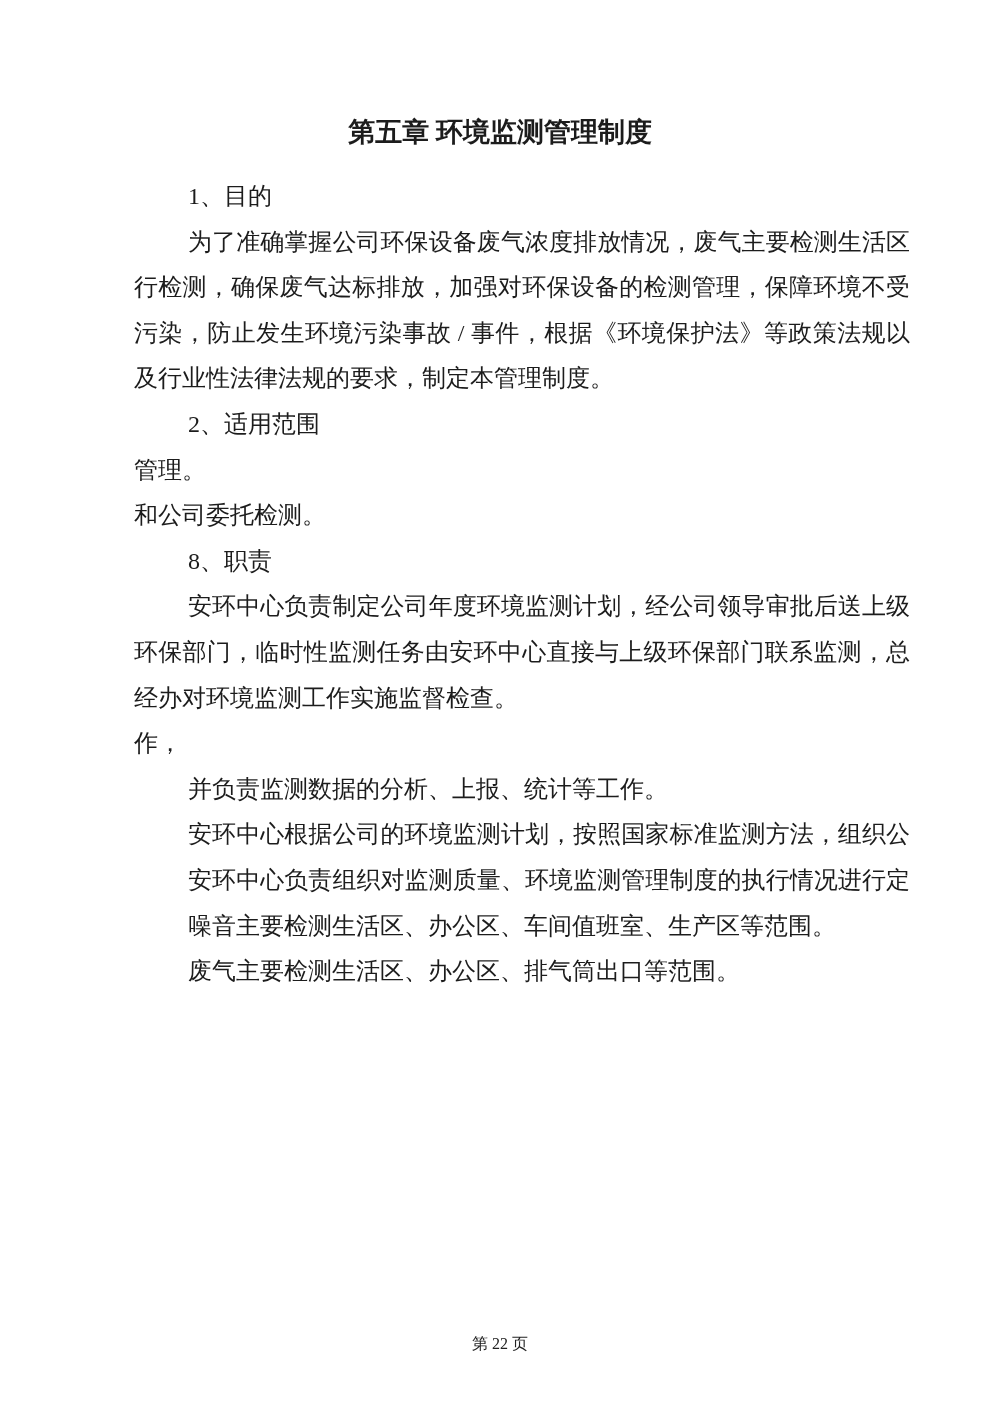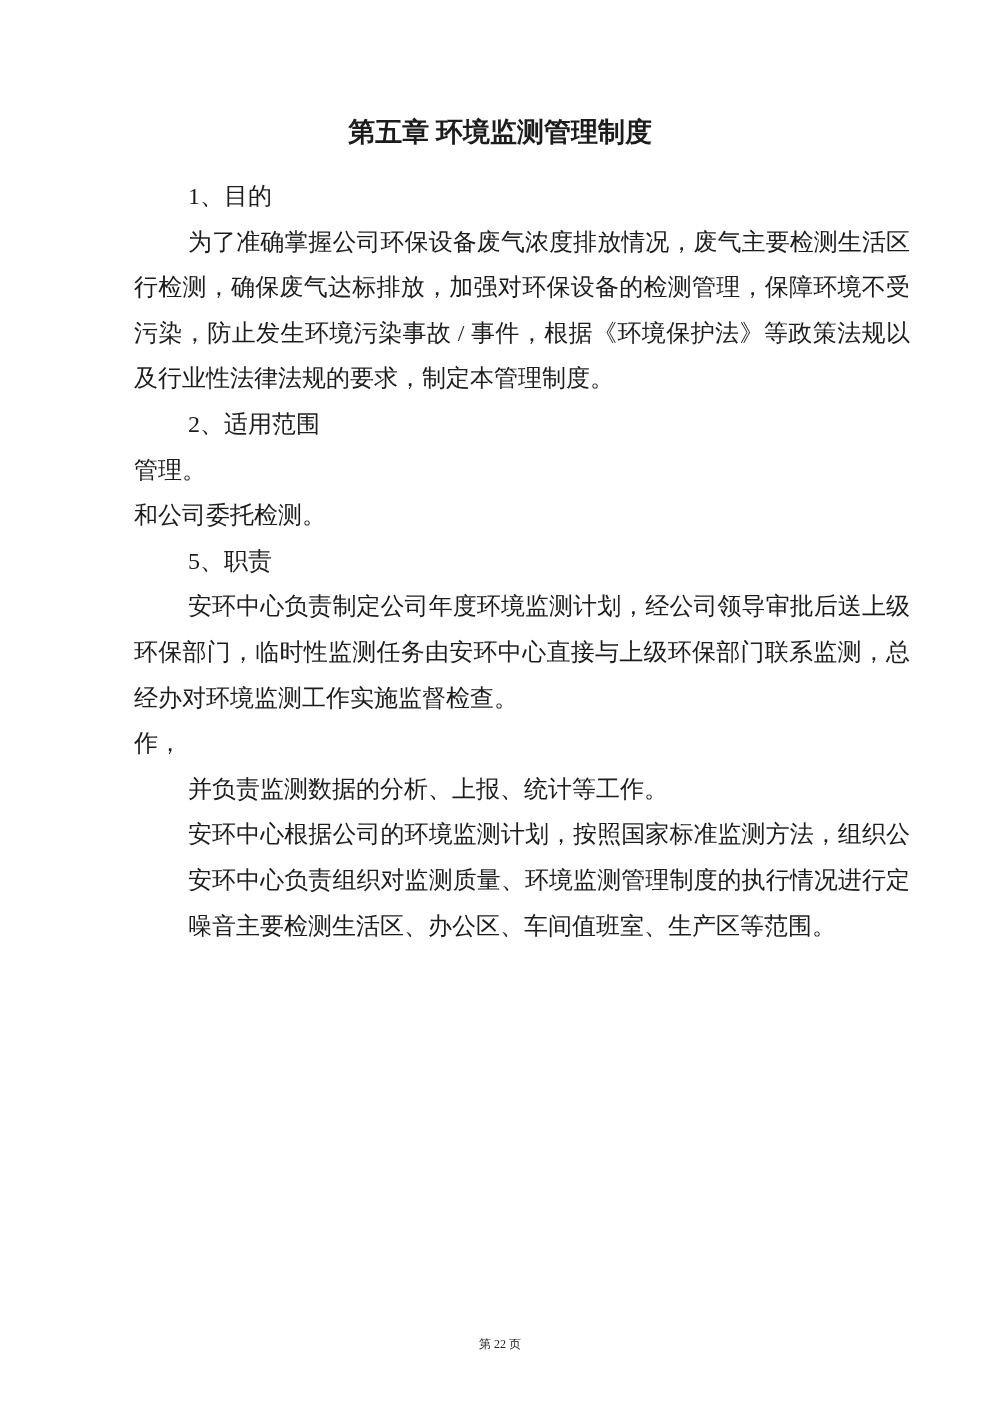--- a/index.html
+++ b/index.html
@@ -47,45 +47,46 @@
     text-align: justify;
     text-align-last: justify;
     text-justify: inter-character;
   }
   .doc-footer {
     position: absolute;
     top: 1331px;
     left: 0;
     width: 100%;
     text-align: center;
-    font-size: 12px;
+    font-size: 16px;
     line-height: 26px;
     color: #222222;
   }
 </style>
 </head>
 <body>
 
 <div class="page">
   <h1 class="doc-title">第五章 环境监测管理制度</h1>
   <div class="doc-body">
       <div class="line indent">1、目的</div>
       <div class="line indent fill">为了准确掌握公司环保设备废气浓度排放情况，废气主要检测生活区</div>
       <div class="line fill">行检测，确保废气达标排放，加强对环保设备的检测管理，保障环境不受</div>
       <div class="line fill">污染，防止发生环境污染事故 / 事件，根据《环境保护法》等政策法规以</div>
       <div class="line">及行业性法律法规的要求，制定本管理制度。</div>
       <div class="line indent">2、适用范围</div>
       <div class="line">管理。</div>
       <div class="line">和公司委托检测。</div>
-      <div class="line indent">5、职责</div>
+      <div class="line indent">8、职责</div>
       <div class="line indent fill">安环中心负责制定公司年度环境监测计划，经公司领导审批后送上级</div>
       <div class="line fill">环保部门，临时性监测任务由安环中心直接与上级环保部门联系监测，总</div>
       <div class="line">经办对环境监测工作实施监督检查。</div>
       <div class="line">作，</div>
       <div class="line indent">并负责监测数据的分析、上报、统计等工作。</div>
       <div class="line indent fill">安环中心根据公司的环境监测计划，按照国家标准监测方法，组织公</div>
       <div class="line indent fill">安环中心负责组织对监测质量、环境监测管理制度的执行情况进行定</div>
       <div class="line indent">噪音主要检测生活区、办公区、车间值班室、生产区等范围。</div>
+      <div class="line indent">废气主要检测生活区、办公区、排气筒出口等范围。</div>
     </div>
   <div class="doc-footer">
     <span>第 22 页</span>
   </div>
 </div>
 
 </body></html>

